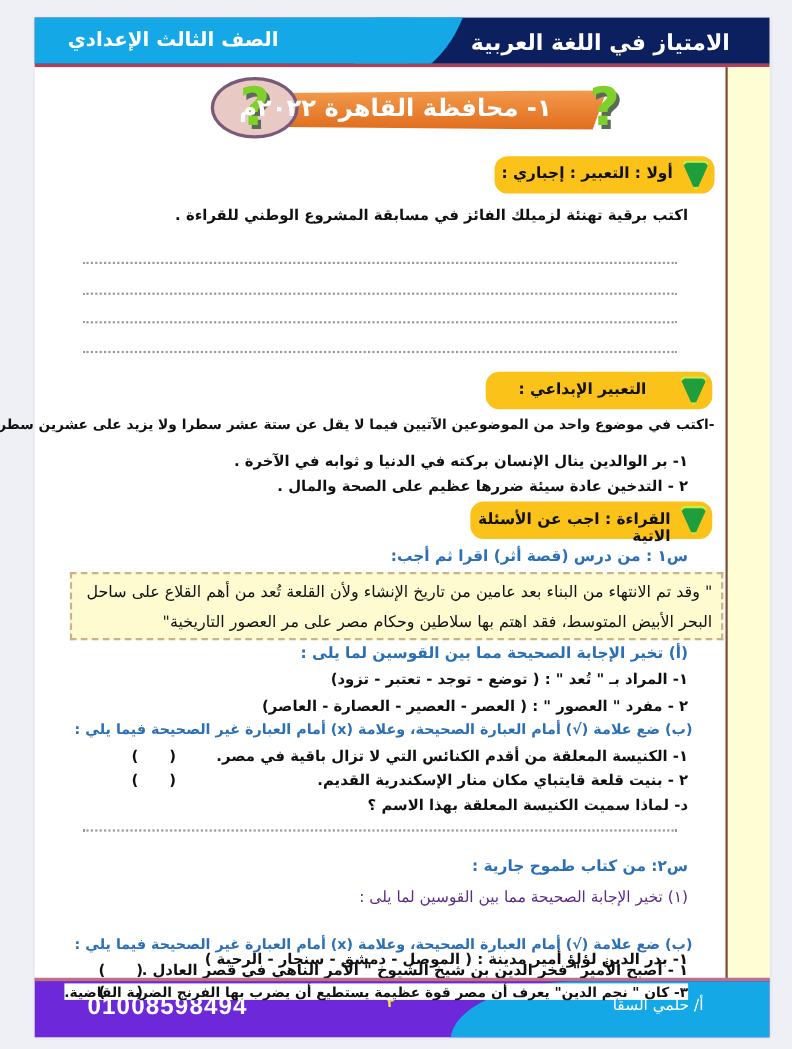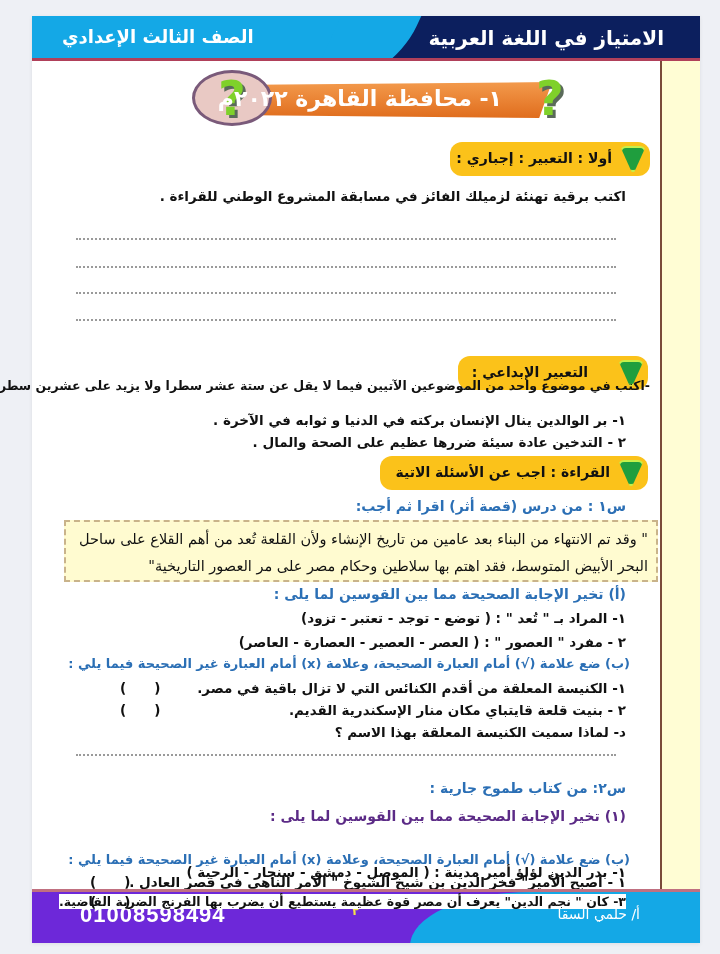--- a/index.html
+++ b/index.html
@@ -109,21 +109,21 @@
     font-weight: bold; font-size: 13.5px; color: #111;
     white-space: nowrap;
   }
   .blue-text {
     position: absolute; right: 74px;
     font-weight: bold; font-size: 14px; color: #2b6fb5;
     white-space: nowrap;
   }
   .purple-text {
     position: absolute; right: 74px;
-    font-weight: bold; font-size: 14px; color: #5b2a86;
+    font-weight: normal; font-size: 14px; color: #5b2a86;
     white-space: nowrap;
   }
   .dots {
     position: absolute; left: 44px; width: 540px; height: 2px;
     border-bottom: 2px dotted #9a9a9a;
   }
   .paren {
     position: absolute; font-weight: bold; font-size: 13.5px; color: #111;
     white-space: pre;
   }
@@ -192,29 +192,29 @@
   <div class="pill" style="right:50px; top:126px; width:200px;">
     <div class="tri"></div>
     <div class="ptext">أولا : التعبير : إجباري :</div>
   </div>
   <div class="line-text" style="top:172px;">اكتب برقية تهنئة لزميلك الفائز في مسابقة المشروع الوطني للقراءة .</div>
   <div class="dots" style="top:222px;"></div>
   <div class="dots" style="top:250px;"></div>
   <div class="dots" style="top:276px;"></div>
   <div class="dots" style="top:303px;"></div>
 
-  <div class="pill" style="right:52px; top:340px; width:190px;">
+  <div class="pill" style="right:52px; top:322px; width:206px;">
     <div class="tri"></div>
     <div class="ptext" style="right:60px;">التعبير الإبداعي :</div>
   </div>
   <div class="line-text" style="top:362px; right:50px; font-size:12.5px;">-اكتب في موضوع واحد من الموضوعين الآتيين فيما لا يقل عن ستة عشر سطرا ولا يزيد على عشرين سطرا</div>
   <div class="line-text" style="top:396px;">١- بر الوالدين ينال الإنسان بركته في الدنيا و ثوابه في الآخرة .</div>
   <div class="line-text" style="top:418px;">٢ - التدخين عادة سيئة ضررها عظيم على الصحة والمال .</div>
 
-  <div class="pill" style="right:52px; top:440px; width:268px;">
+  <div class="pill" style="right:52px; top:440px; width:220px;">
     <div class="tri"></div>
     <div class="ptext">القراءة : اجب عن الأسئلة الاتية</div>
   </div>
 
   <div class="blue-text" style="top:482px; right:74px;">س١ : من درس (قصة أثر) اقرا ثم أجب:</div>
   <div class="passage">" وقد تم الانتهاء من البناء بعد عامين من تاريخ الإنشاء  ولأن القلعة تُعد من أهم القلاع على ساحل البحر الأبيض المتوسط، فقد اهتم بها سلاطين وحكام مصر على مر العصور التاريخية"</div>
 
   <div class="blue-text" style="top:570px;">(أ) تخير الإجابة الصحيحة مما بين القوسين لما يلى :</div>
   <div class="line-text" style="top:594px;">١- المراد بـ " تُعد " : ( توضع - توجد - تعتبر - تزود)</div>
   <div class="line-text" style="top:618px;">٢ - مفرد " العصور " : ( العصر - العصير - العصارة - العاصر)</div>

